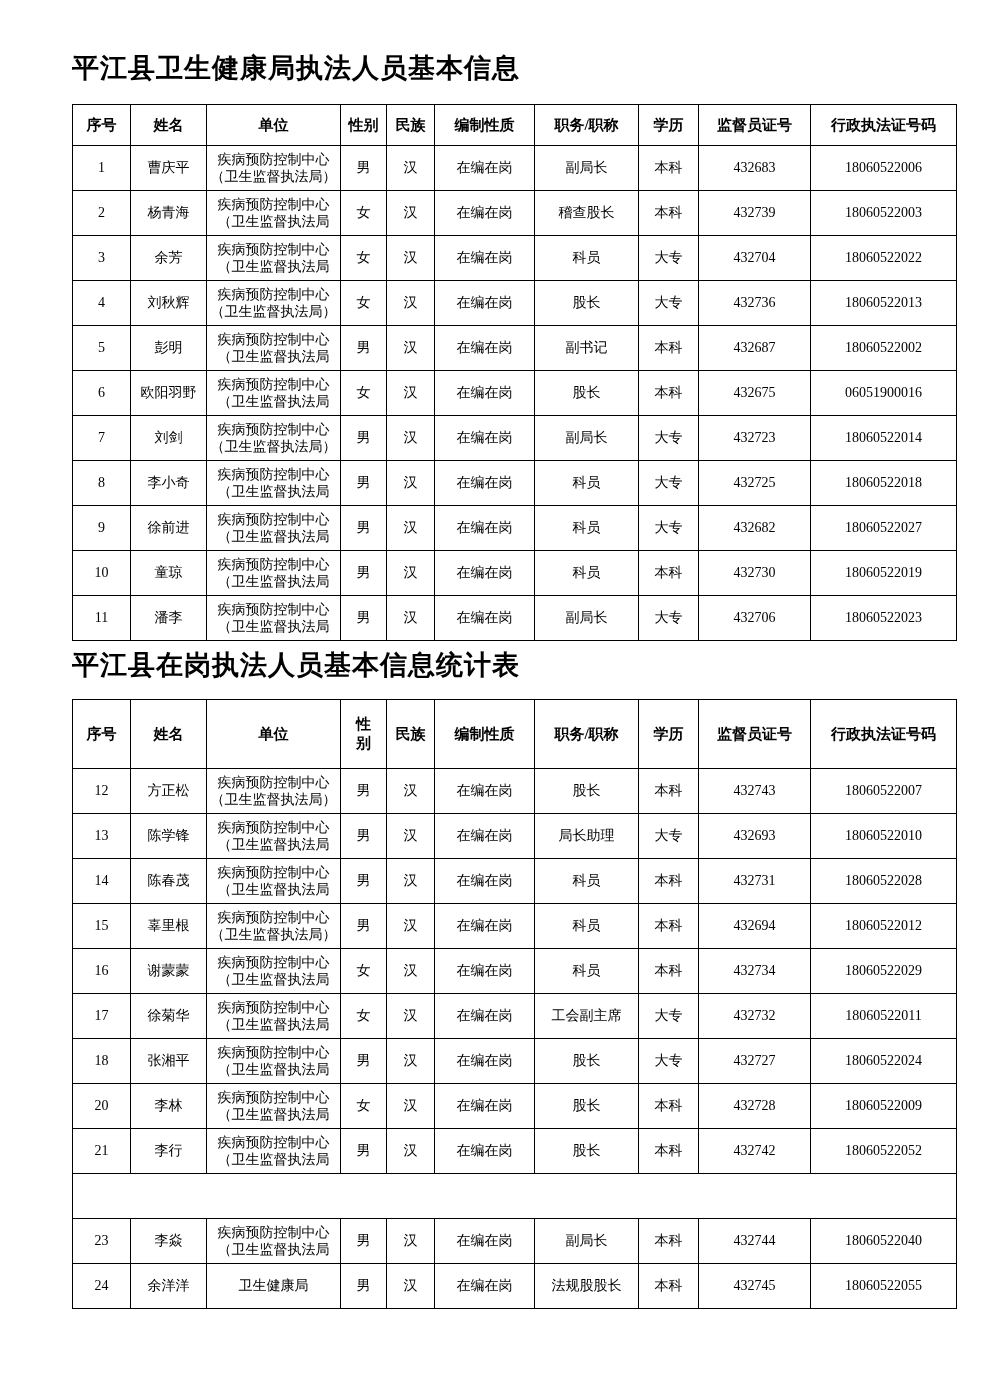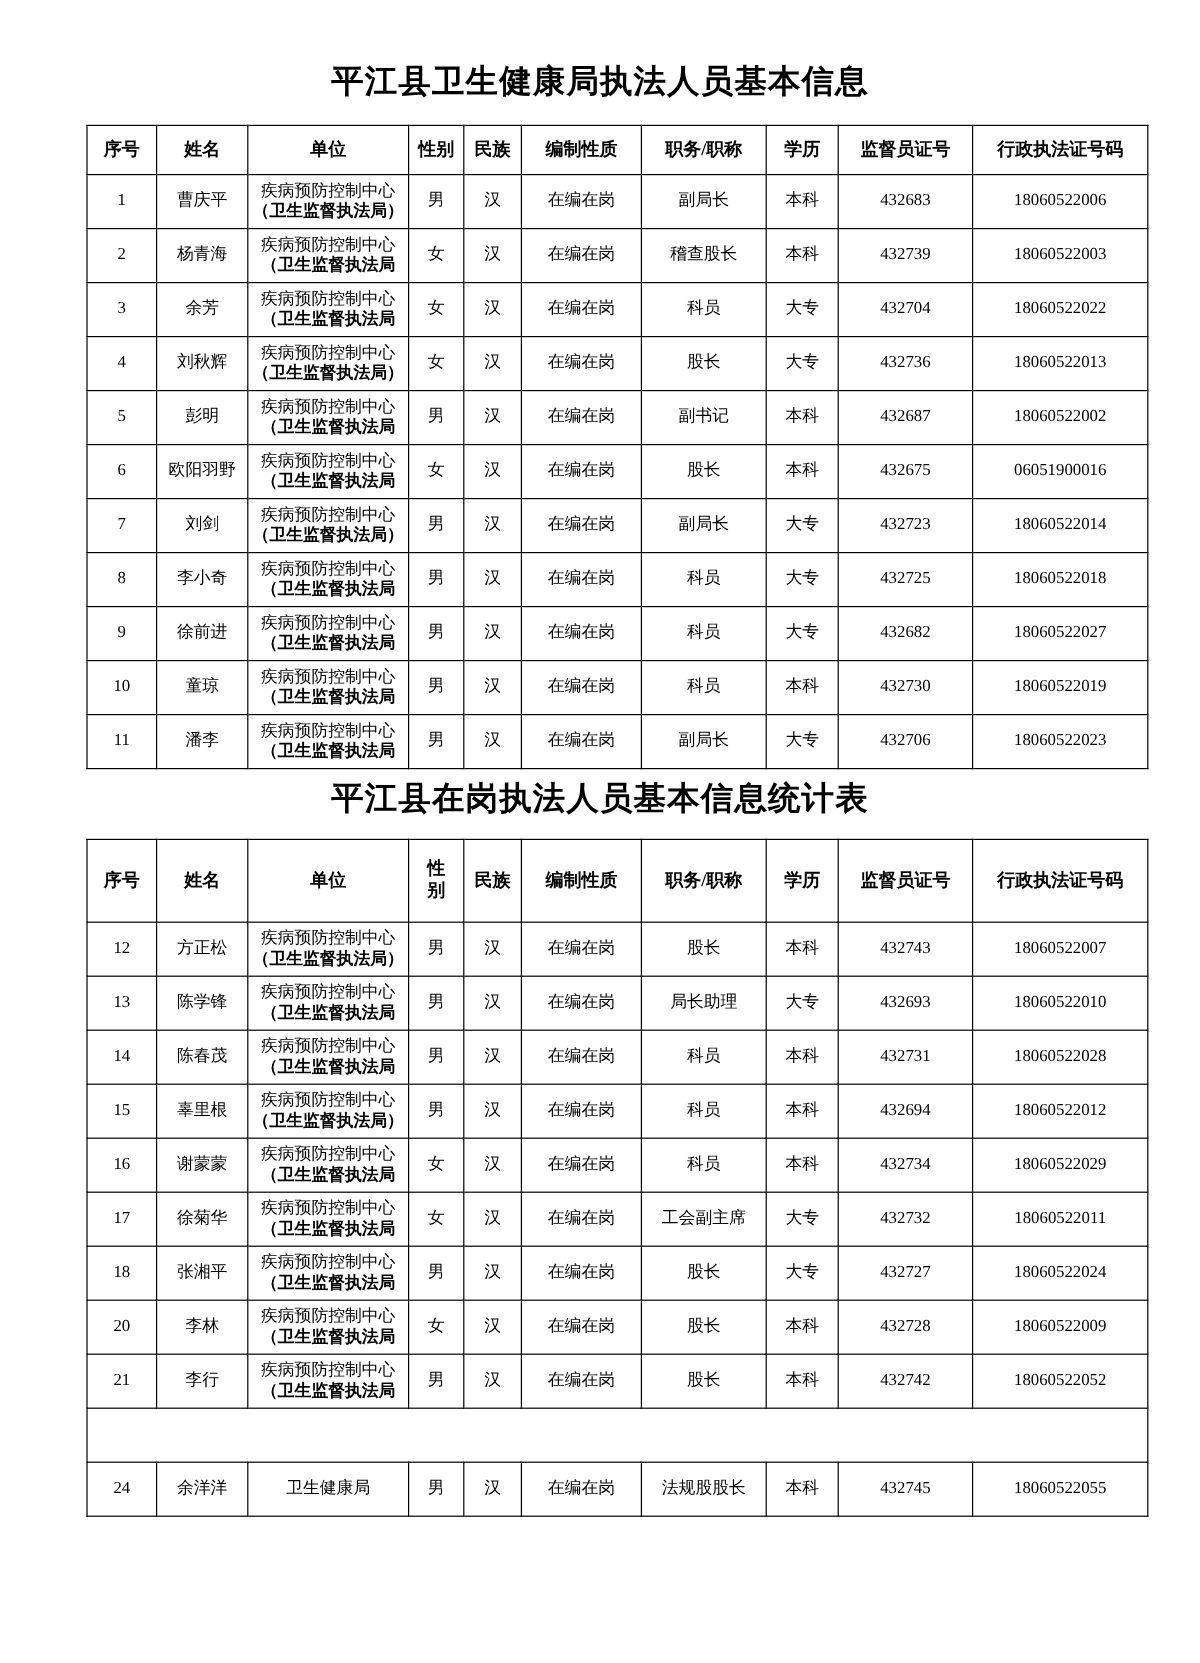--- a/index.html
+++ b/index.html
@@ -12,21 +12,20 @@
     min-height: 1386px;
     font-family: "Liberation Serif", "DejaVu Serif", serif;
     color: #000000;
   }
   .page {
     width: 1000px;
     box-sizing: border-box;
     padding: 40px 72px 30px 72px;
   }
   .doc-title {
-    text-align: center;
     font-family: "Liberation Serif", "DejaVu Serif", serif;
     font-weight: bold;
     font-size: 27px;
     letter-spacing: 1px;
     margin: 10px 0 18px 0;
   }
   .doc-title.second {
     margin-top: 6px;
     margin-bottom: 16px;
   }
@@ -65,21 +64,21 @@
   .col-post  { width: 104px; }
   .col-edu   { width: 60px; }
   .col-sup   { width: 112px; }
   .col-adm   { width: 146px; }
   .unit-cell {
     font-size: 11.5px;
     line-height: 1.25;
     letter-spacing: 0px;
     margin-left: 44px;
   }
-  .unit-cell .l2 { display: block; font-weight: bold; }
+  .unit-cell .l2 { display: block; }
   .name-cell {
     font-size: 15px;
     font-family: Liberation Serif, serif;
   }
   .vert-head {
     line-height: 1.15;
   }
   .vert-head span { display: block; }
   .gap-row td {
     border: none;
@@ -395,20 +394,32 @@
           <td>在编在岗</td>
           <td>股长</td>
           <td>本科</td>
           <td>432742</td>
           <td>18060522052</td>
         </tr>
         <tr class="gap-row">
           <td colspan="10"></td>
         </tr>
         <tr>
+          <td>23</td>
+          <td class="name-cell">李焱</td>
+          <td class="unit-cell"><span>疾病预防控制中心</span><span class="l2">（卫生监督执法局</span></td>
+          <td>男</td>
+          <td>汉</td>
+          <td>在编在岗</td>
+          <td>副局长</td>
+          <td>本科</td>
+          <td>432744</td>
+          <td>18060522040</td>
+        </tr>
+        <tr>
           <td>24</td>
           <td class="name-cell">余洋洋</td>
           <td class="unit-cell"><span>卫生健康局</span></td>
           <td>男</td>
           <td>汉</td>
           <td>在编在岗</td>
           <td>法规股股长</td>
           <td>本科</td>
           <td>432745</td>
           <td>18060522055</td>

